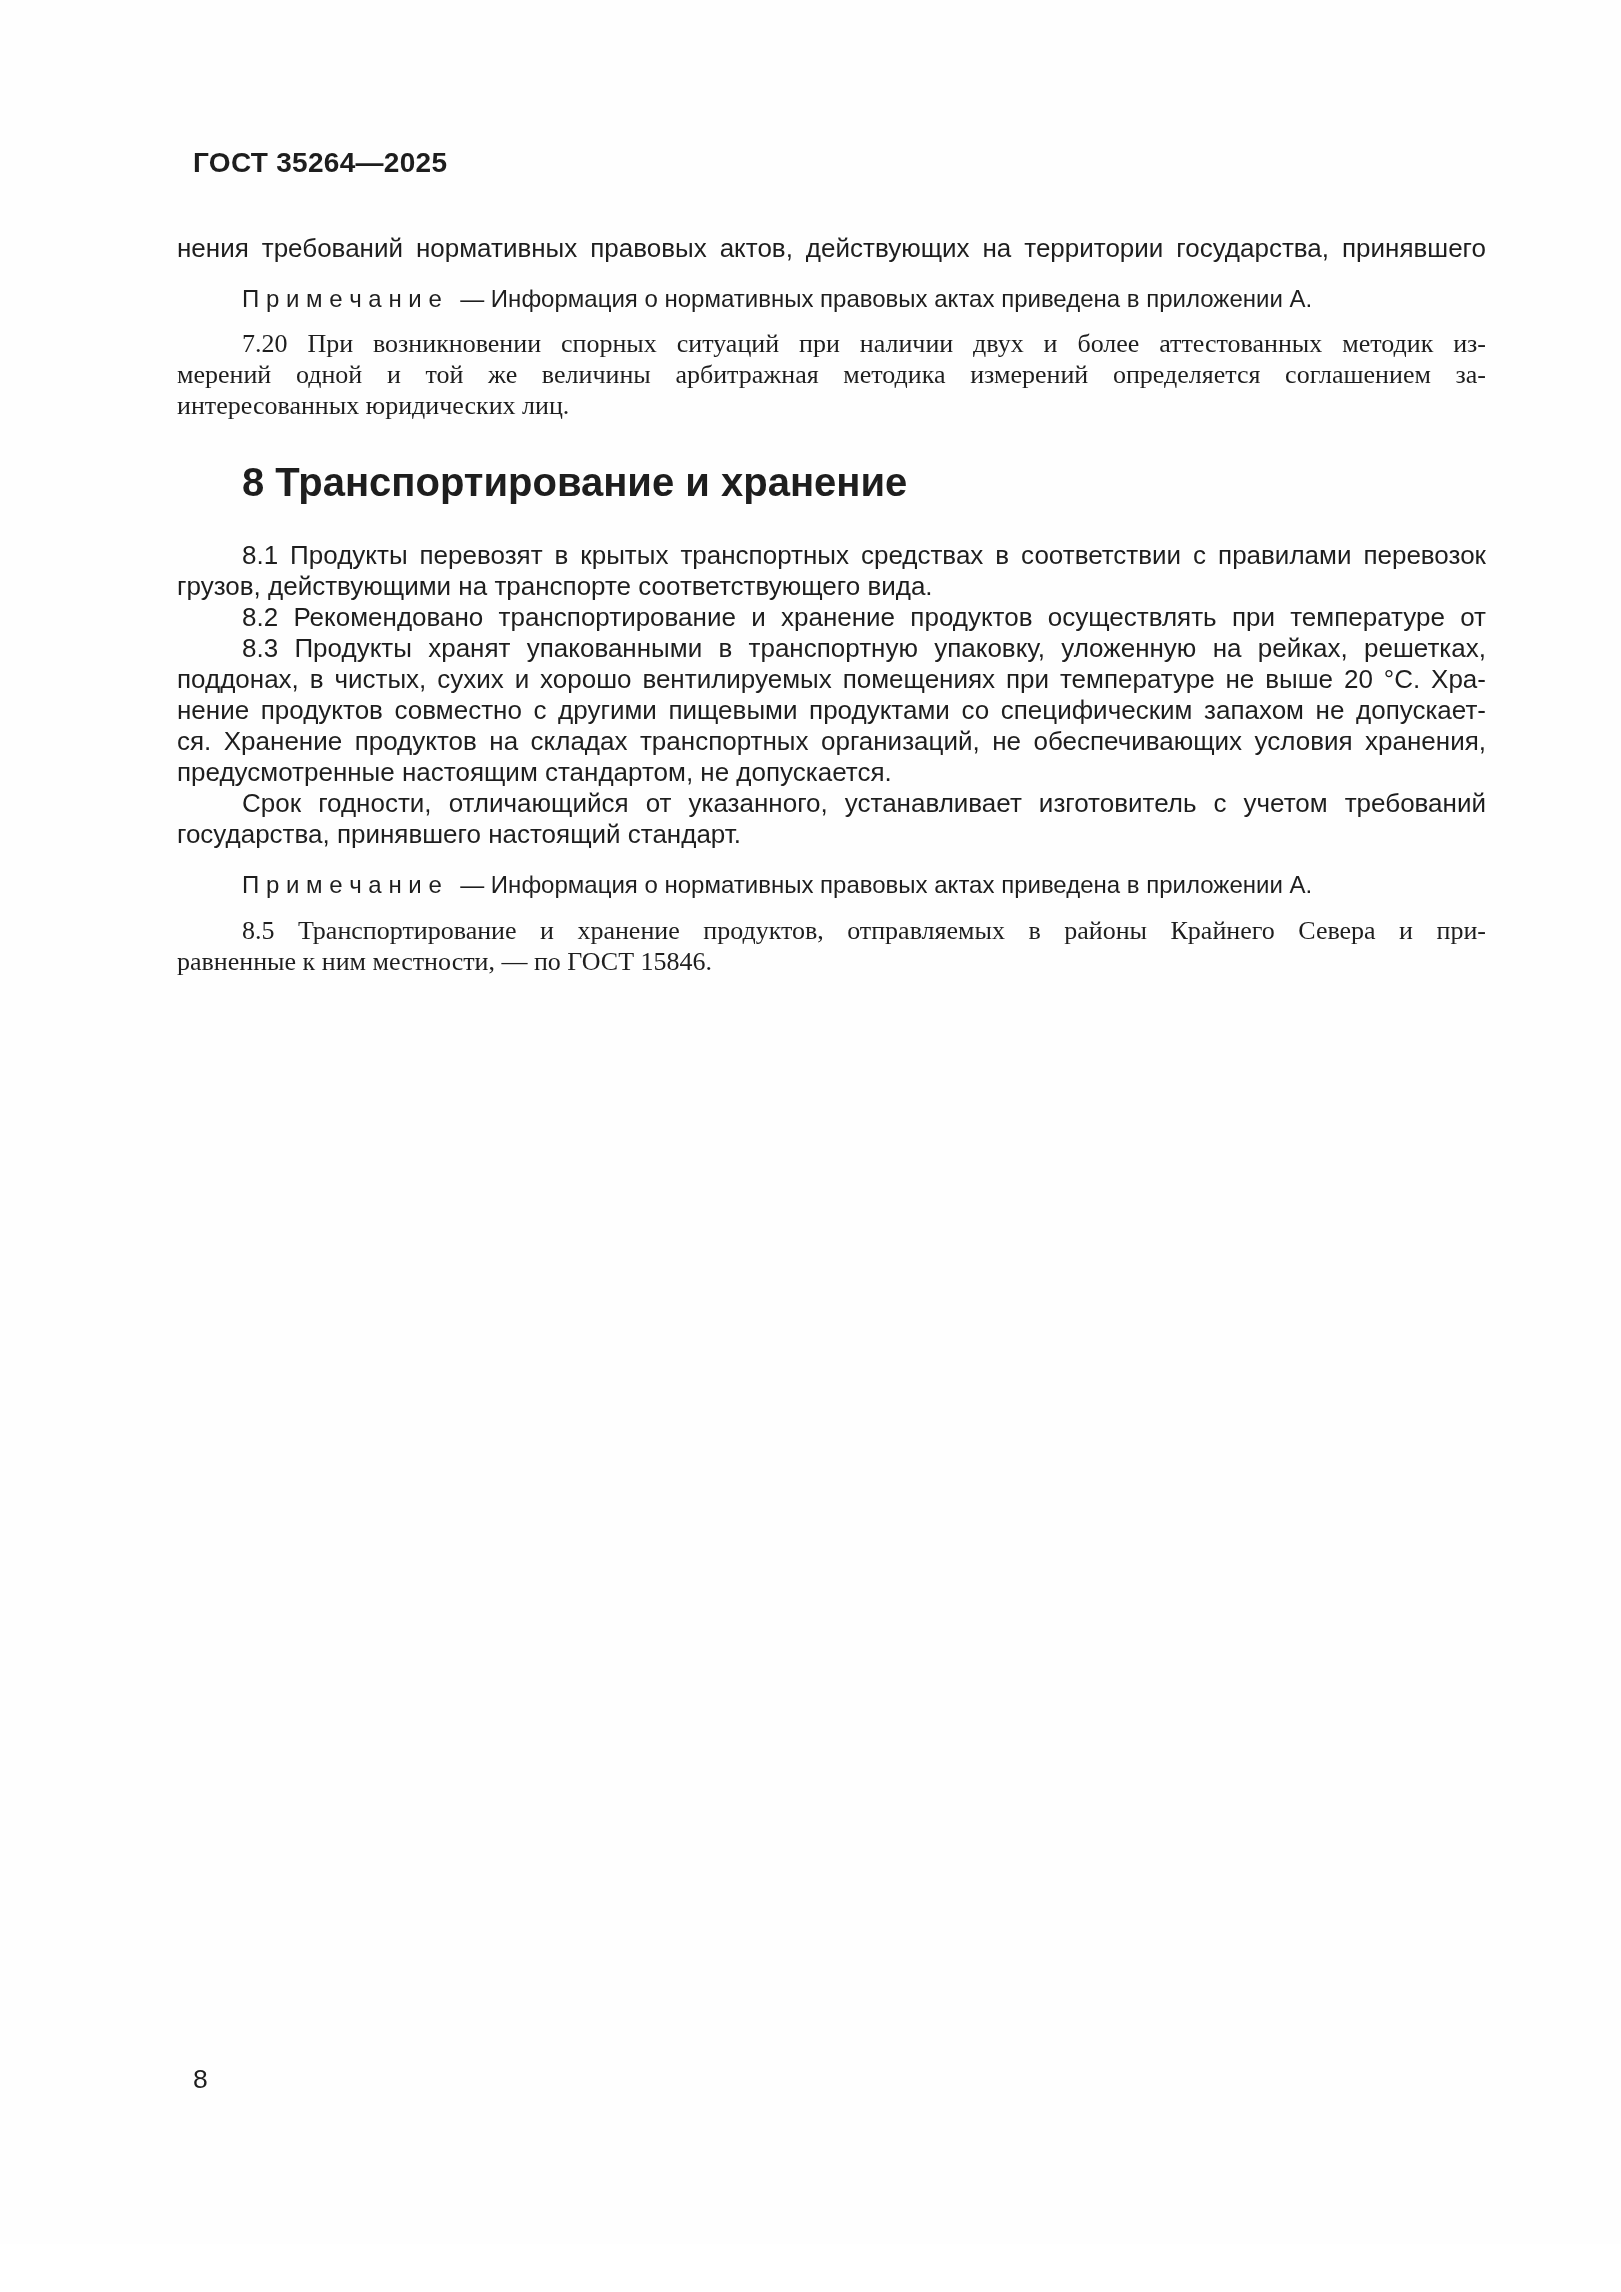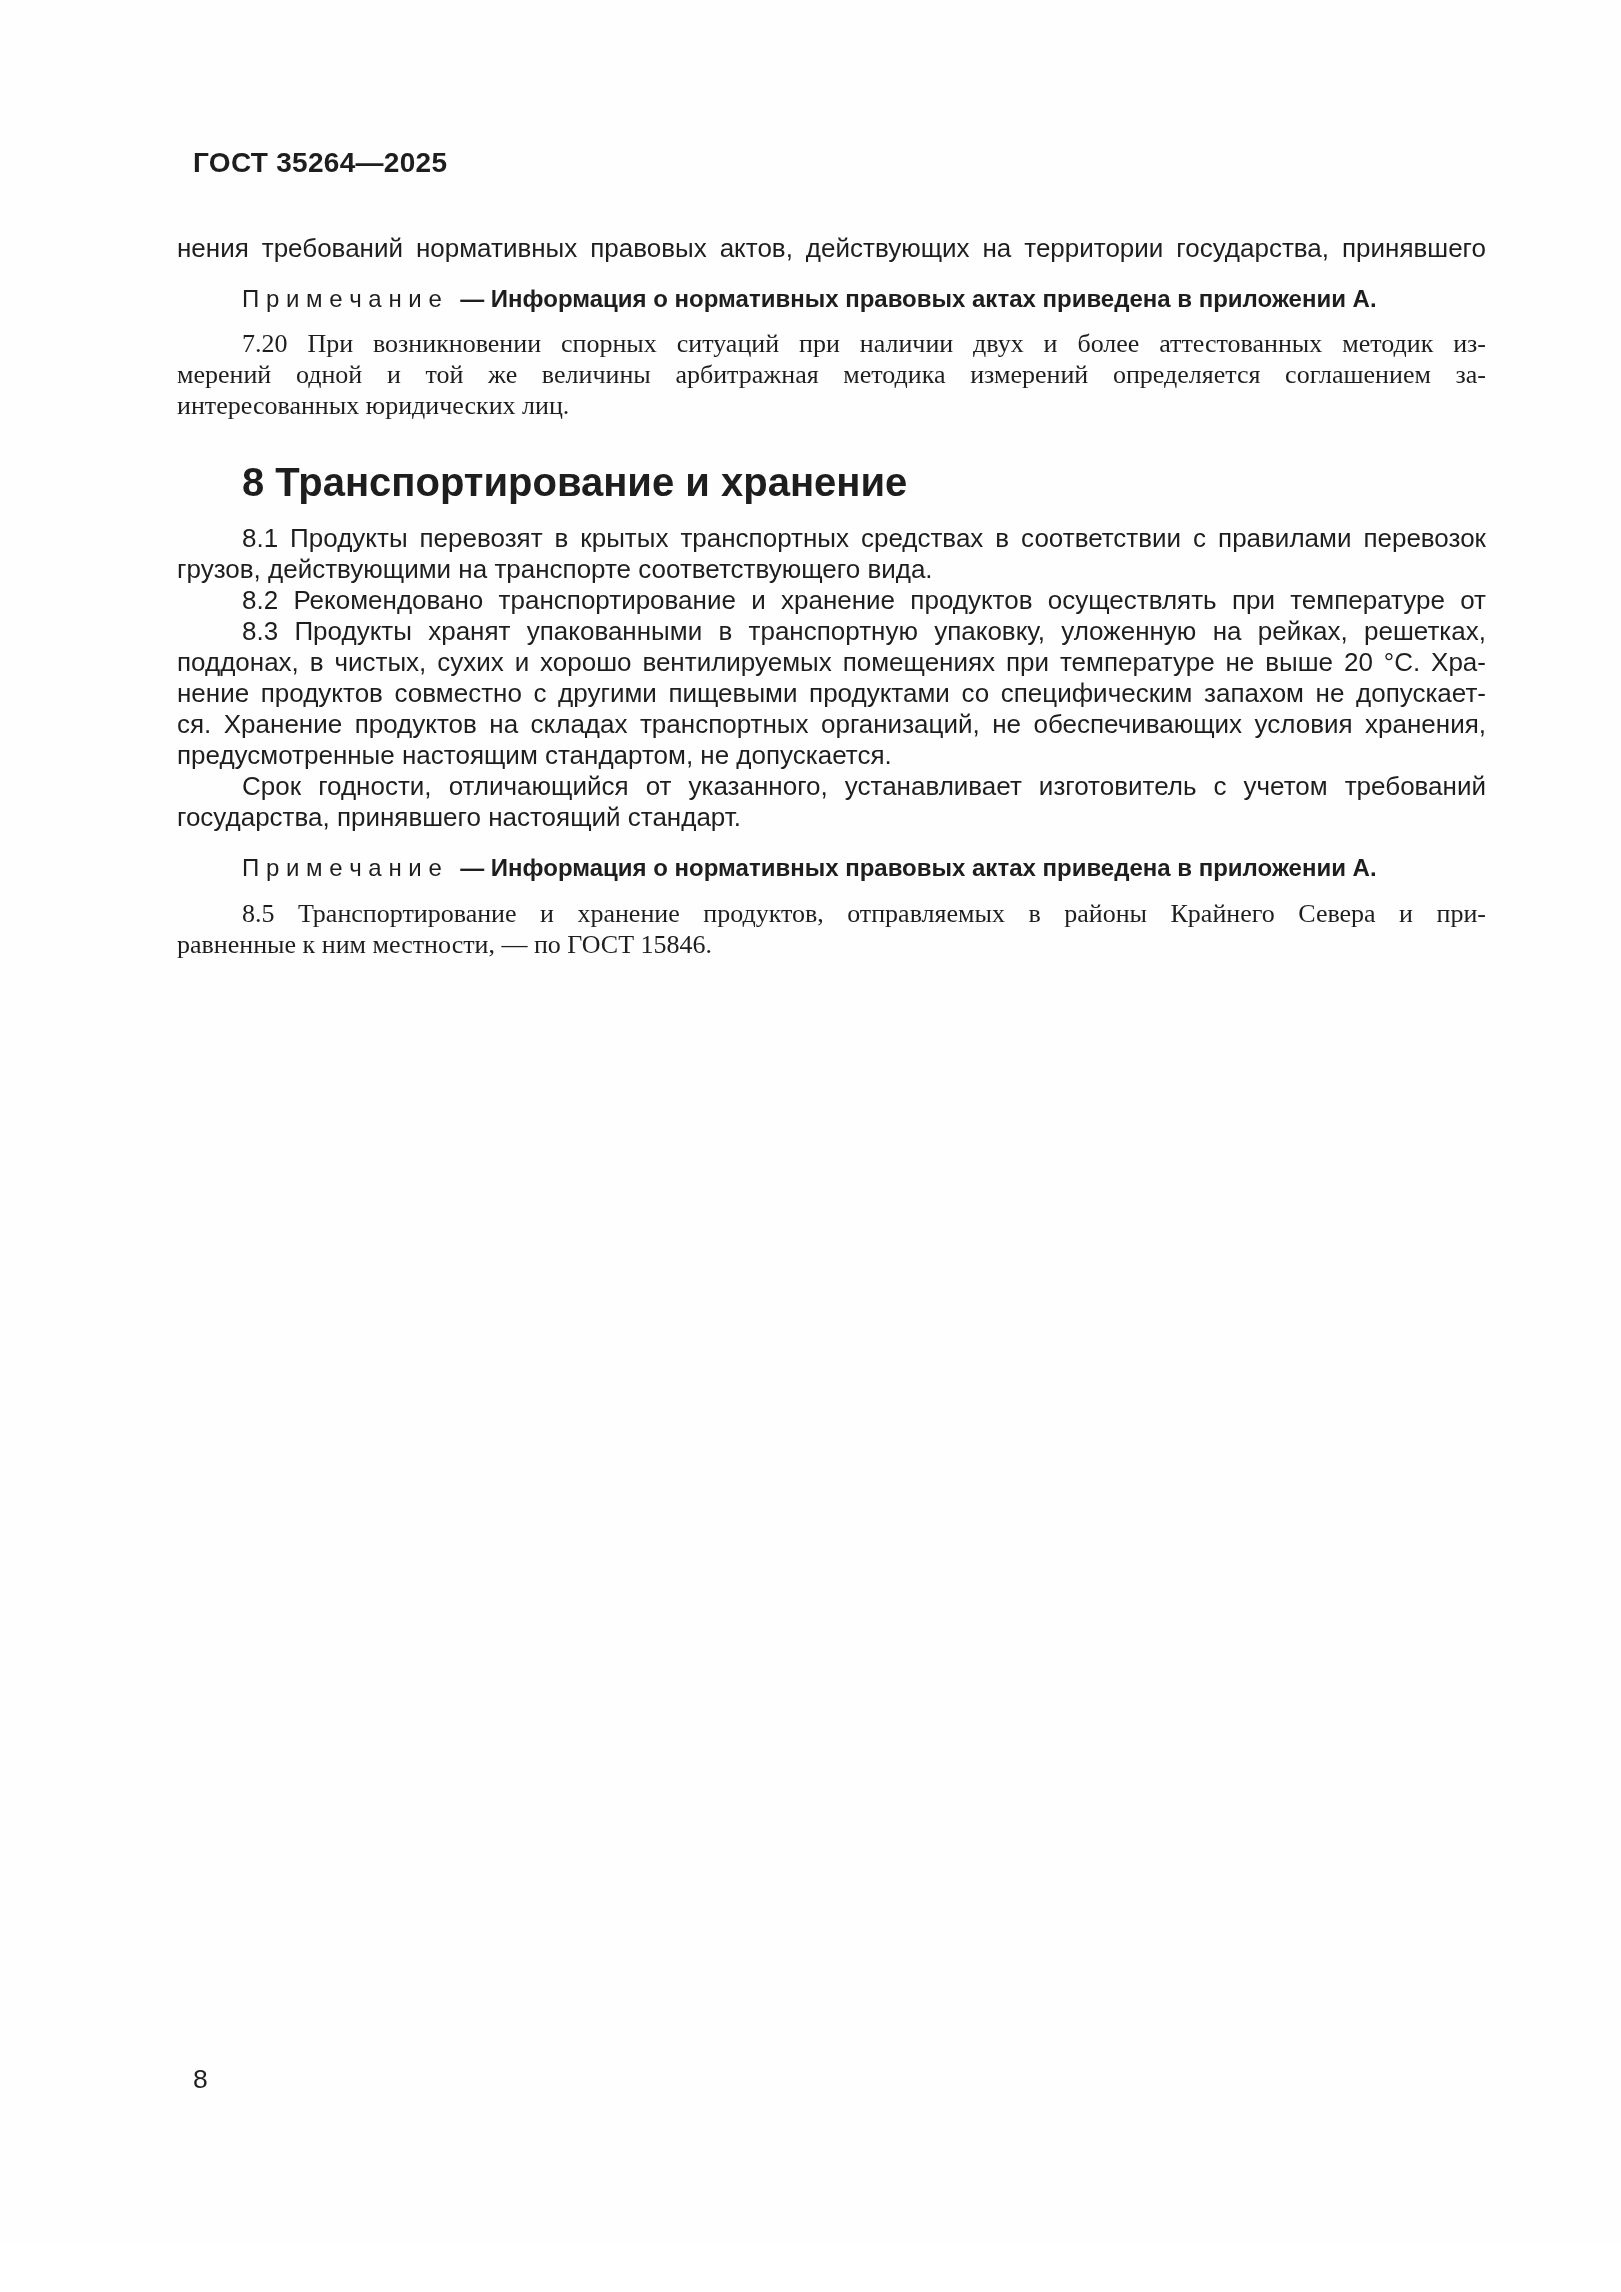--- a/index.html
+++ b/index.html
@@ -44,23 +44,23 @@
     font-weight: 700;
     line-height: 41px;
     text-indent: 65px;
   }
   .note {
     margin: 19.6px 0 0 0;
     font-size: 24px;
     line-height: 29px;
     text-indent: 65px;
   }
-  .note .note-text { margin-left: 11.8px; font-weight: bold; }
+  .note .note-text { margin-left: 11.8px; }
   .mt-after-note { margin-top: 15.7px; font-family: Liberation Serif, serif; }
-  .mt-first-after-heading { margin-top: 20px; }
+  .mt-first-after-heading { margin-top: 37px; }
   .page-number {
     position: absolute;
     left: 193px;
     top: 2064px;
     font-size: 26.5px;
   }
 </style>
 </head>
 <body>
 

